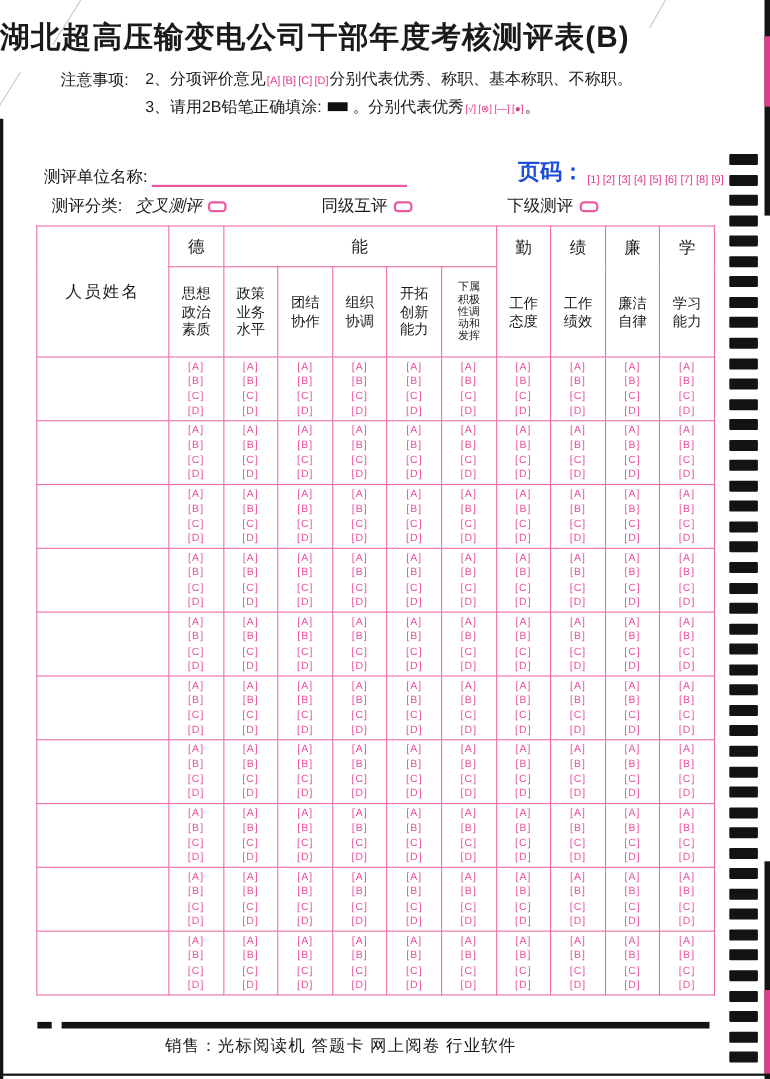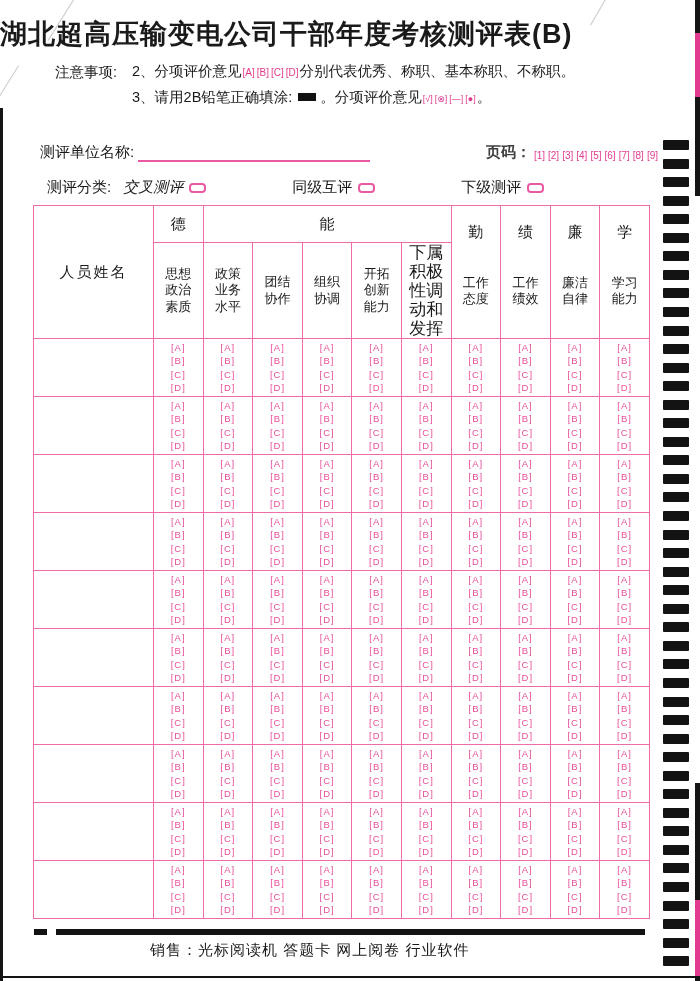--- a/index.html
+++ b/index.html
@@ -36,42 +36,42 @@
   .fill-correct { display:inline-block; width:18px; height:8px; background:#111;
     vertical-align:middle; margin:0 4px 2px 6px; }
   .wrong-mark { color:#e23a8e; font-size:9px; margin:0 1px; }
 
   
   .unit-row { position:absolute; top:143px; left:40px; right:42px;
     display:flex; align-items:flex-end; font-size:15px; }
   .unit-underline { width:232px; height:18px; border-bottom:2px solid #e85ba2;
     margin-left:4px; }
   .pageno { margin-left:auto; display:flex; align-items:flex-end; }
-  .pageno-label { color:#404040; font-size:15px; font-weight:bold; }
+  .pageno-label { color:#1d4ed8; font-size:20px; font-weight:bold; }
   .pn { color:#e23a8e; font-size:10px; margin-left:3px; letter-spacing:0; padding-bottom:1px; }
 
   
   .class-row { position:absolute; top:178px; left:47px; display:flex;
     align-items:center; font-size:15px; }
   .cls-opt { display:flex; align-items:center; }
   .cls-opt:nth-of-type(1){ margin-left:12px;font-style:italic; }
   .cls-opt:nth-of-type(2){ margin-left:86px; }
   .cls-opt:nth-of-type(3){ margin-left:86px; }
   .bubble { display:inline-block; width:17px; height:10px;
     border:2px solid #e85ba2; border-radius:4px; margin-left:6px; }
 
   
   table.eval { position:absolute; top:205px; left:33px; width:617px;
     border-collapse:collapse; table-layout:fixed; }
   table.eval th, table.eval td { border:1px solid #ee6da9; padding:0;
     text-align:center; vertical-align:middle; font-weight:normal; }
   th.name-h { font-size:15px; letter-spacing:2px; }
   th.group { height:37px; font-size:15px; }
   th.sub { height:81px; font-size:13px; line-height:1.25; white-space:pre-line; }
-  th.sub.tiny { font-size:17px; line-height:1.12;font-family:Liberation Serif, serif; }
+  th.sub.tiny { font-size:10px; line-height:1.12;font-family:Liberation Serif, serif; }
   th.merged { padding:0; }
   .mg-wrap { display:flex; flex-direction:column; height:118px; }
   .mg-top { height:38px; display:flex; align-items:center; justify-content:center;
     font-size:15px; }
   .mg-sub { flex:1; display:flex; align-items:center; justify-content:center;
     font-size:13px; line-height:1.25; white-space:pre-line; }
   td.name-cell { height:58px; }
   td.opt-cell { height:58px; }
   .opt { font-size:9.5px; line-height:13.2px; color:#e6509b; letter-spacing:1px; }
 
@@ -99,21 +99,21 @@
   <div class="diag diag1"></div>
   <div class="diag diag2"></div>
   <div class="diag diag3"></div>
 
   <div class="title">湖北超高压输变电公司干部年度考核测评表(B)</div>
 
   <div class="notes">
     <div class="notes-label">注意事项:</div>
     <div>
       <div class="note-line"><span>2、分项评价意见</span><span><span class="inline-opt">[A]</span><span class="inline-opt">[B]</span><span class="inline-opt">[C]</span><span class="inline-opt">[D]</span></span><span>分别代表优秀、称职、基本称职、不称职。</span></div>
-      <div class="note-line"><span>3、请用2B铅笔正确填涂:</span><span class="fill-correct"></span><span>。分项评价意见</span><span><span class="wrong-mark">[√]</span><span class="wrong-mark">[⊗]</span><span class="wrong-mark">[—]</span><span class="wrong-mark">[●]</span></span><span>。</span></div>
+      <div class="note-line"><span>3、请用2B铅笔正确填涂:</span><span class="fill-correct"></span><span>。分别代表优秀</span><span><span class="wrong-mark">[√]</span><span class="wrong-mark">[⊗]</span><span class="wrong-mark">[—]</span><span class="wrong-mark">[●]</span></span><span>。</span></div>
     </div>
   </div>
 
   <div class="unit-row">
     <span>测评单位名称:</span>
     <span class="unit-underline"></span>
     <span class="pageno">
       <span class="pageno-label">页码：</span>
       <span><span class="pn">[1]</span><span class="pn">[2]</span><span class="pn">[3]</span><span class="pn">[4]</span><span class="pn">[5]</span><span class="pn">[6]</span><span class="pn">[7]</span><span class="pn">[8]</span><span class="pn">[9]</span></span>
     </span>

